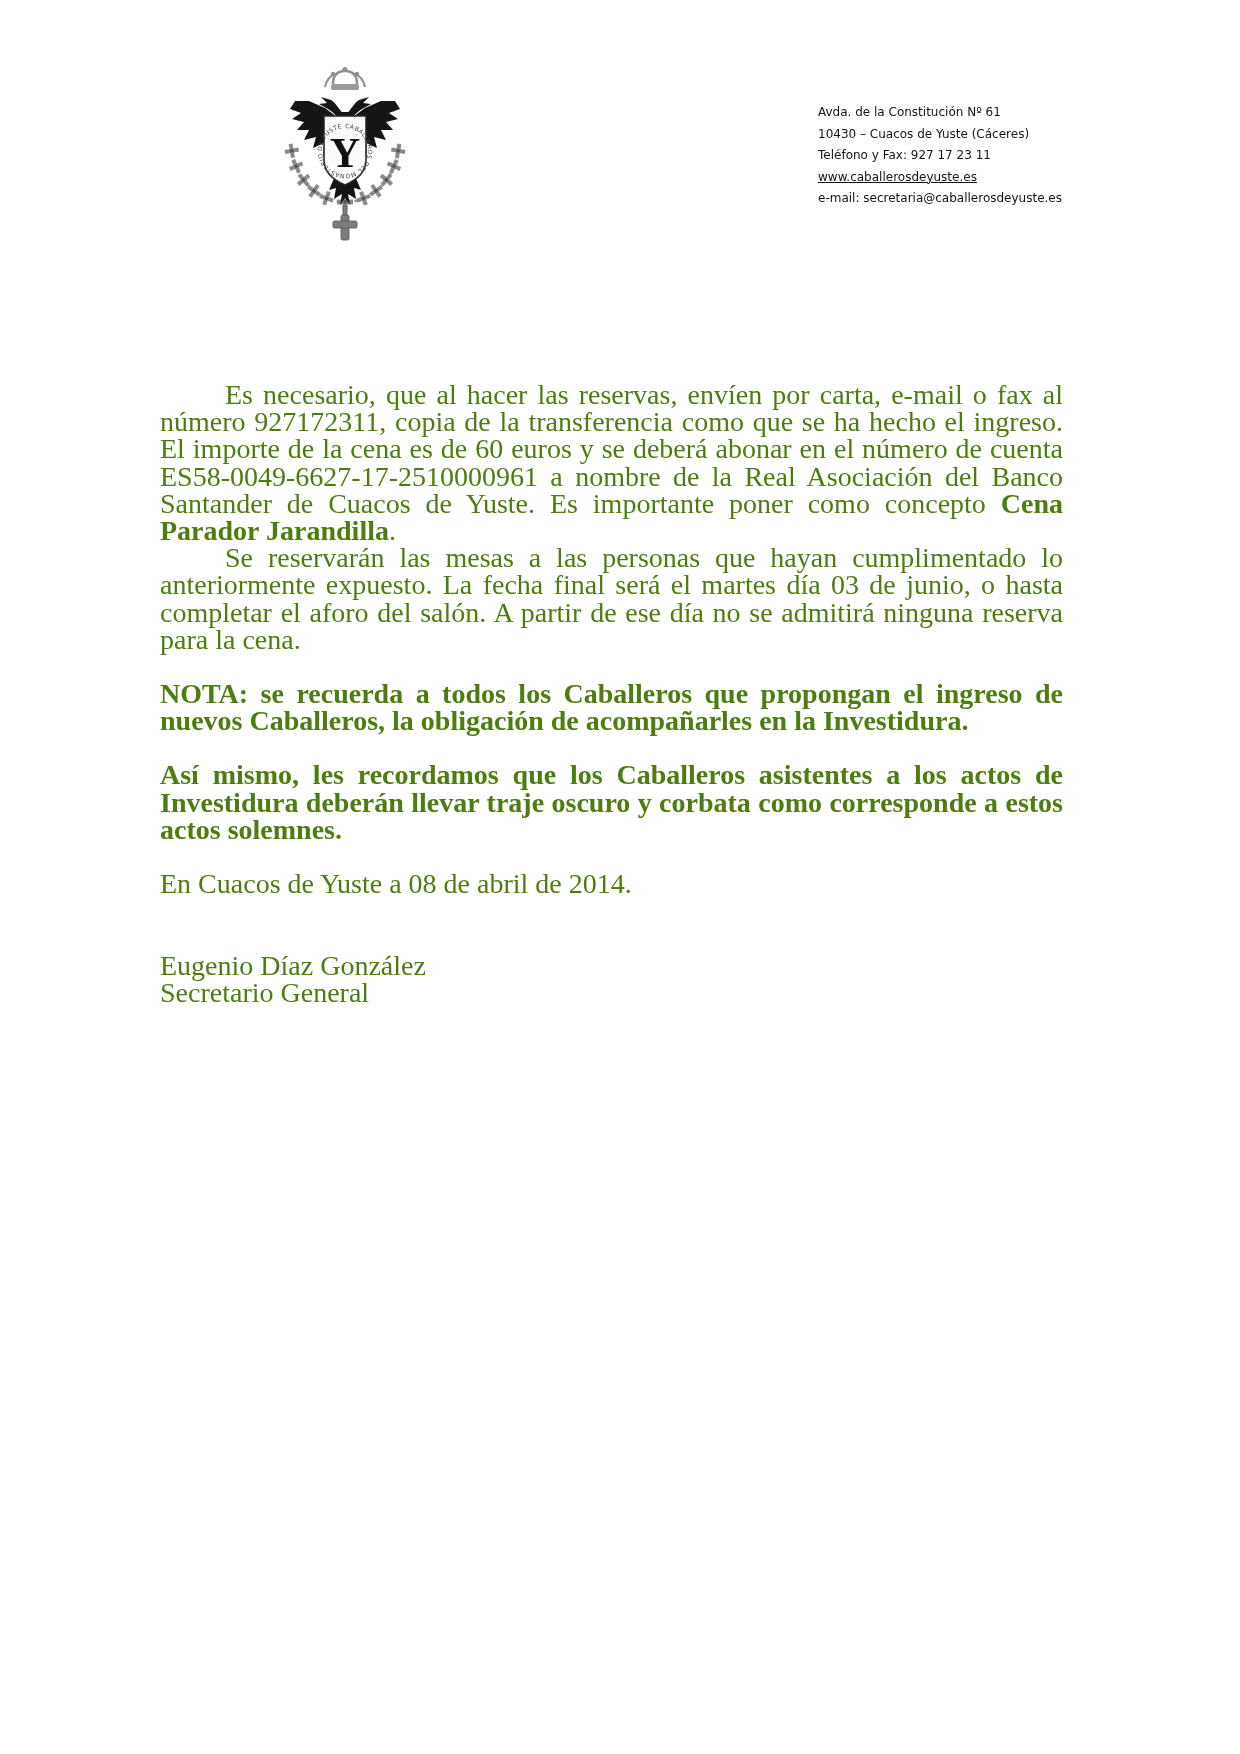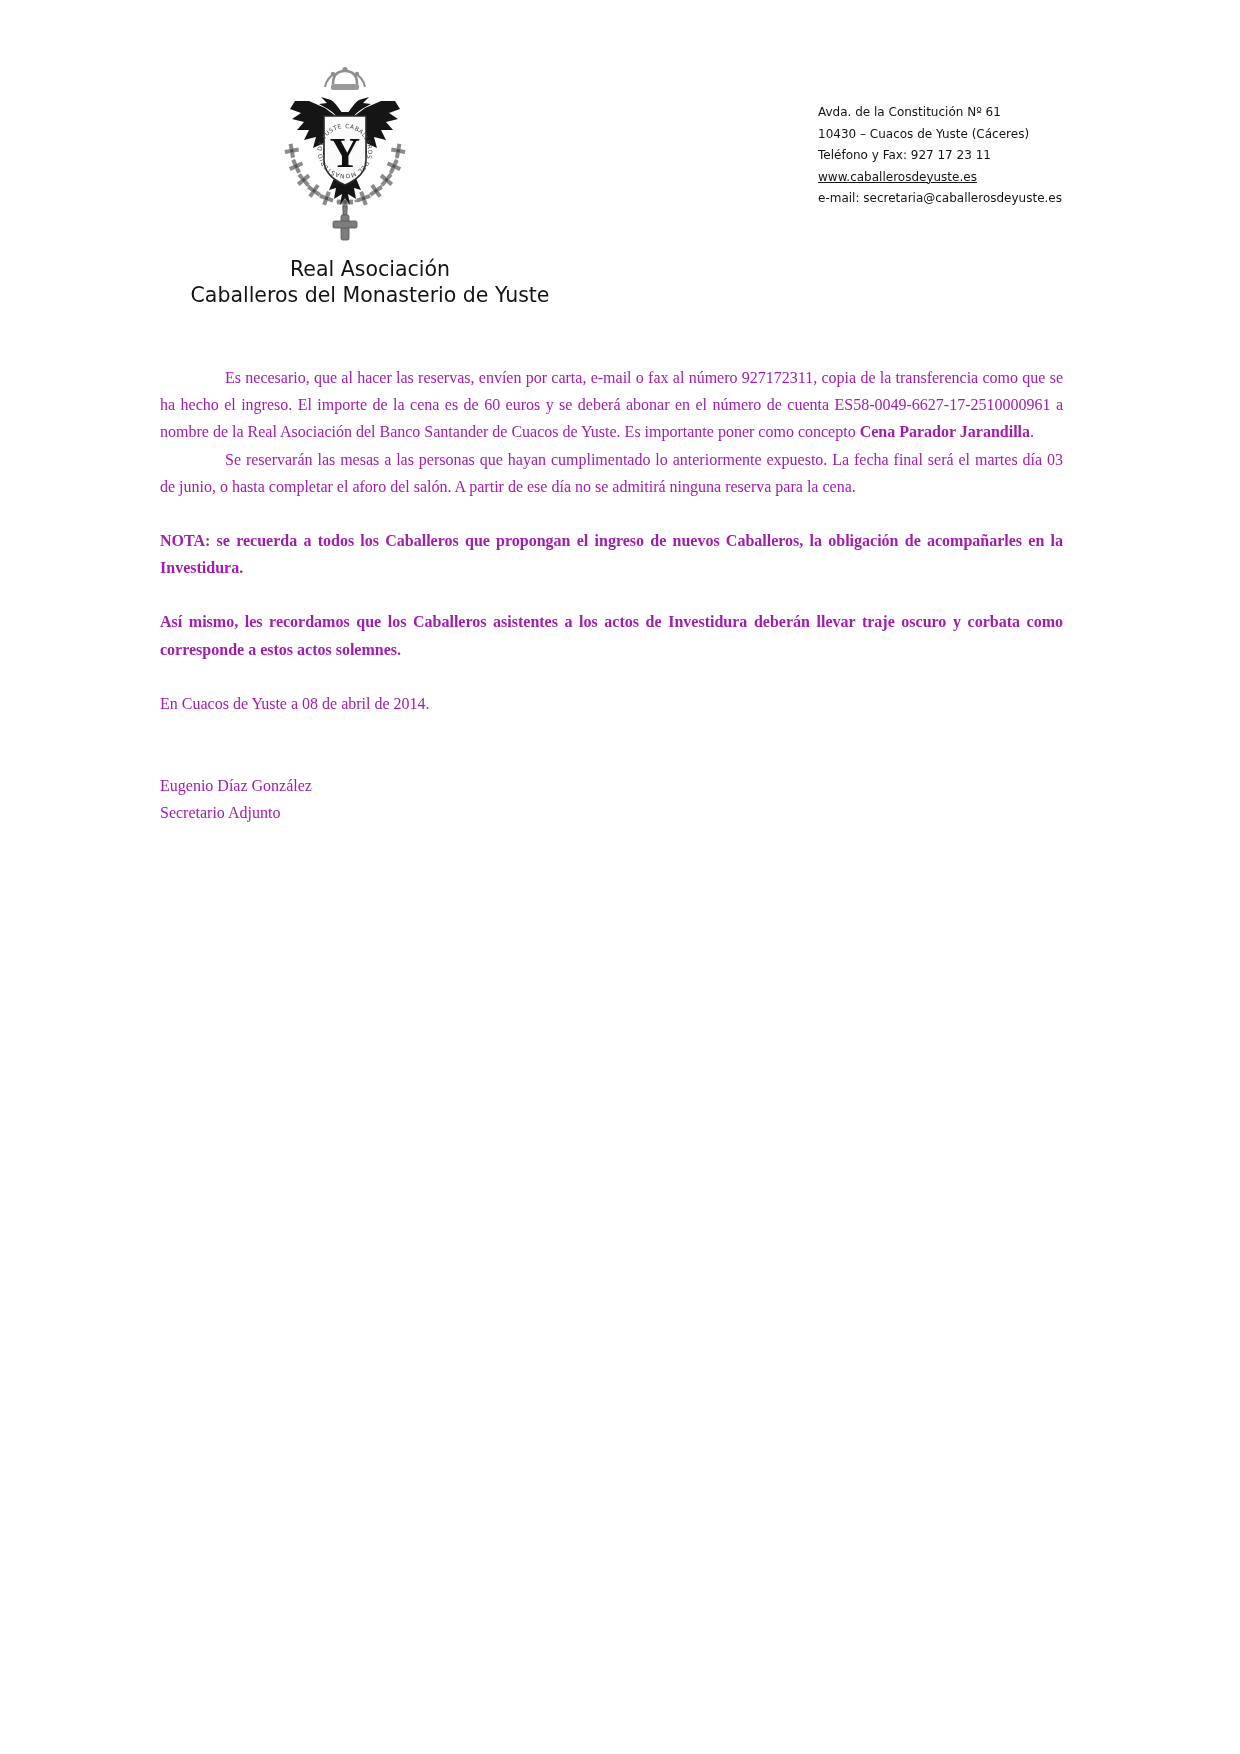--- a/index.html
+++ b/index.html
@@ -27,25 +27,25 @@
     position:absolute; top:102px; right:178px;
     font-family:"DejaVu Sans", sans-serif;
     font-size:12px; line-height:21.5px;
     color:#141414;
     white-space:nowrap;
   }
   .contact .website { text-decoration:underline; color:#141414; cursor:pointer; }
 
   
   .letter {
-    position:absolute; left:160px; top:364px; width:903px;
+    position:absolute; left:160px; top:381px; width:903px;
     font-family:"Liberation Serif", serif;
-    font-size:16px; line-height:27.2px;
+    font-size:28px; line-height:27.2px;
     text-align:justify;
-    color:#a21caf;
+    color:#4d7c0f;
   }
   .letter p { margin:0; }
   .indent { text-indent:65px; }
   .bold-para { font-weight:bold; margin-top:27px !important; }
   .date-line { margin-top:27px !important; }
   .signature { margin-top:55px !important; text-align:left; }
   .b { font-weight:bold; }
 </style>
 </head>
 <body>
@@ -144,24 +144,20 @@
 
     <text x="70" y="101" text-anchor="middle" font-size="42" font-weight="bold" font-family="Liberation Serif, serif" fill="#111">Y</text>
 
     <g fill="#7d7d7d" stroke="#555" stroke-width="0.8">
       <rect x="68" y="140" width="4" height="9"></rect>
       <rect x="66" y="149" width="8" height="25" rx="1.5"></rect>
       <rect x="58" y="155" width="24" height="7" rx="1.5"></rect>
     </g>
   </svg>
 
-  <div class="org-name">
-    <div>Real Asociación</div>
-    <div>Caballeros del Monasterio de Yuste</div>
-  </div>
 
   <div class="contact">
     <div>Avda. de la Constitución Nº 61</div>
     <div>10430 – Cuacos de Yuste (Cáceres)</div>
     <div>Teléfono y Fax: 927 17 23 11</div>
     <div><span class="website">www.caballerosdeyuste.es</span></div>
     <div>e-mail: secretaria@caballerosdeyuste.es</div>
   </div>
 
   <div class="letter">
@@ -173,17 +169,17 @@
 
     <p class="bold-para">NOTA: se recuerda a todos los Caballeros que propongan el ingreso de nuevos Caballeros, la obligación de acompañarles en la Investidura.</p>
 
     <p class="bold-para">Así mismo, les recordamos que los Caballeros asistentes a los actos de Investidura deberán llevar traje oscuro y corbata como corresponde a estos actos solemnes.</p>
 
 
     <p class="date-line">En Cuacos de Yuste a 08 de abril de 2014.</p>
 
     <div class="signature">
       <div>Eugenio Díaz González</div>
-      <div>Secretario Adjunto</div>
+      <div>Secretario General</div>
     </div>
 
   </div>
 </div>
 
 </body></html>

